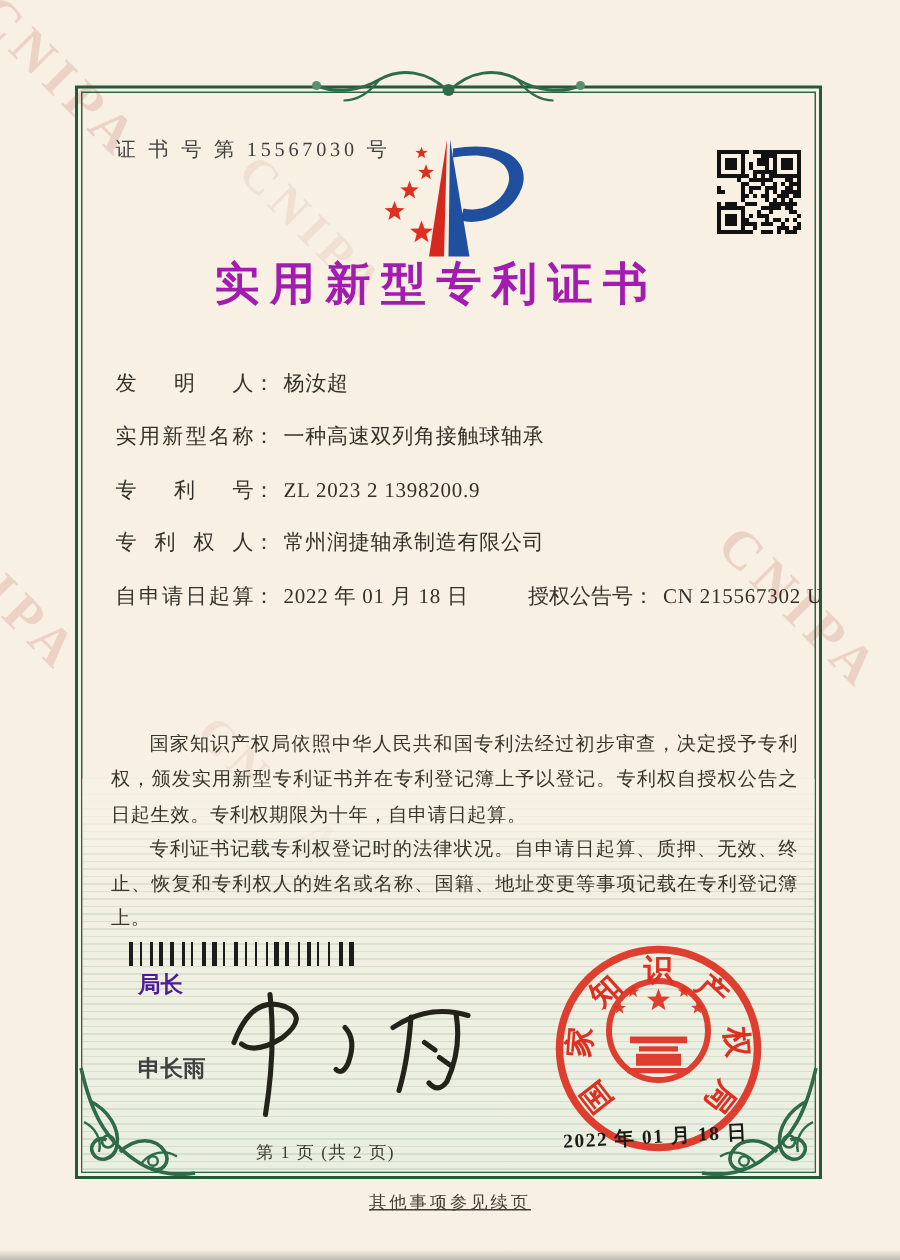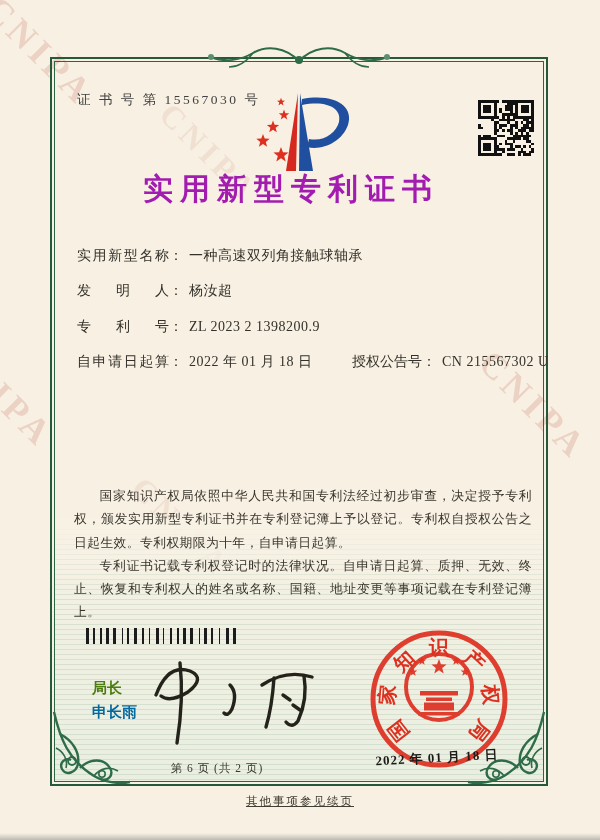--- a/index.html
+++ b/index.html
@@ -67,24 +67,24 @@
   .fvalue { letter-spacing:0.5px; }
   .grant-pair { margin-left:36px; }
   
   .paras { position:absolute; left:22px; top:426px; width:458px; z-index:2; }
   .paras p {
     font-size:12.8px; line-height:1.82; text-indent:2em; text-align:justify;
     color:#38352c; letter-spacing:0.4px;
   }
   
   .barcode { position:absolute; left:34px; top:569px; width:154px; height:16px; z-index:2; }
-  .sig-title { position:absolute; left:40px; top:620px; font-size:15px; font-weight:600;
-               font-family:"Liberation Sans","DejaVu Sans",sans-serif; color:#4d7c0f; z-index:2;}
+  .sig-title { position:absolute; left:40px; top:588px; font-size:15px; font-weight:600;
+               font-family:"Liberation Sans","DejaVu Sans",sans-serif; color:#4c1d95; z-index:2;}
   .sig-name  { position:absolute; left:40px; top:644px; font-size:15px; font-weight:600;
-               font-family:"Liberation Sans","DejaVu Sans",sans-serif; color:#0369a1; z-index:2;}
+               font-family:"Liberation Sans","DejaVu Sans",sans-serif; color:#404040; z-index:2;}
   .signature { position:absolute; left:82px; top:588px; width:216px; height:112px; z-index:2; }
   .seal { position:absolute; left:312px; top:568px; width:150px; height:150px; z-index:3; }
   .seal-date {
     position:absolute; left:310px; top:690px; width:150px; text-align:center;
     font-size:13px; font-weight:bold; color:#1c1b17; letter-spacing:1px;
     transform:rotate(-3deg); z-index:4; white-space:nowrap;
   }
   .page-no {
     position:absolute; left:0; width:330px; top:702px; text-align:center;
     font-size:11.5px; color:#3a382f; letter-spacing:1px; z-index:2;
@@ -400,27 +400,30 @@
       <rect x="15" y="20" width="1" height="1" fill="#111"></rect>
       <rect x="17" y="20" width="1" height="1" fill="#111"></rect>
       <rect x="18" y="20" width="1" height="1" fill="#111"></rect>
       <rect x="19" y="20" width="1" height="1" fill="#111"></rect>
     </svg>
 
   <div class="title">实用新型专利证书</div>
 
   <div class="fields">
     <div class="frow">
+      <span class="flabel">发明人</span><span class="fcolon">：</span><span class="fvalue">杨汝超</span>
+    </div>
+    <div class="frow">
       <span class="flabel">实用新型名称</span><span class="fcolon">：</span><span class="fvalue">一种高速双列角接触球轴承</span>
     </div>
     <div class="frow">
-      <span class="flabel">发明人</span><span class="fcolon">：</span><span class="fvalue">杨汝超</span>
+      <span class="flabel">专利号</span><span class="fcolon">：</span><span class="fvalue">ZL 2023 2 1398200.9</span>
     </div>
     <div class="frow">
-      <span class="flabel">专利号</span><span class="fcolon">：</span><span class="fvalue">ZL 2023 2 1398200.9</span>
+      <span class="flabel">专利权人</span><span class="fcolon">：</span><span class="fvalue">常州润捷轴承制造有限公司</span>
     </div>
     <div class="frow">
       <span class="flabel">自申请日起算</span><span class="fcolon">：</span><span class="fvalue">2022 年 01 月 18 日</span>
       <span class="grant-pair">
         <span>授权公告号</span><span class="fcolon">：</span><span class="fvalue">CN 215567302 U</span>
       </span>
     </div>
   </div>
 
   <div class="paras">
@@ -487,17 +490,17 @@
       <text x="126.82761417831432" y="67.76934891727134" fill="#dd3020" font-size="20" font-weight="bold" text-anchor="middle" dominant-baseline="central" transform="rotate(85.33333333333331 126.82761417831432 67.76934891727134)">权</text>
       <text x="115.97655918754955" y="104.01439671693423" fill="#dd3020" font-size="20" font-weight="bold" text-anchor="middle" dominant-baseline="central" transform="rotate(128 115.97655918754955 104.01439671693423)">局</text>
       <polygon points="75.00,32.00 76.97,37.28 82.61,37.53 78.20,41.04 79.70,46.47 75.00,43.36 70.30,46.47 71.80,41.04 67.39,37.53 73.03,37.28" fill="#dd3020" opacity="0.92"></polygon>
       <polygon points="58.00,29.50 59.11,32.47 62.28,32.61 59.80,34.58 60.65,37.64 58.00,35.89 55.35,37.64 56.20,34.58 53.72,32.61 56.89,32.47" fill="#dd3020" opacity="0.92"></polygon>
       <polygon points="49.00,40.50 50.11,43.47 53.28,43.61 50.80,45.58 51.65,48.64 49.00,46.89 46.35,48.64 47.20,45.58 44.72,43.61 47.89,43.47" fill="#dd3020" opacity="0.92"></polygon>
       <polygon points="92.00,29.50 93.11,32.47 96.28,32.61 93.80,34.58 94.65,37.64 92.00,35.89 89.35,37.64 90.20,34.58 87.72,32.61 90.89,32.47" fill="#dd3020" opacity="0.92"></polygon>
       <polygon points="101.00,40.50 102.11,43.47 105.28,43.61 102.80,45.58 103.65,48.64 101.00,46.89 98.35,48.64 99.20,45.58 96.72,43.61 99.89,43.47" fill="#dd3020" opacity="0.92"></polygon>
     </svg>
   <div class="seal-date">2022 年 01 月 18 日</div>
 
-  <div class="page-no">第 6 页 (共 2 页)</div>
+  <div class="page-no">第 1 页 (共 2 页)</div>
 </div>
 
 <div class="cont-note">其他事项参见续页</div>
 <div class="photo-edge"></div>
 
 </body></html>

